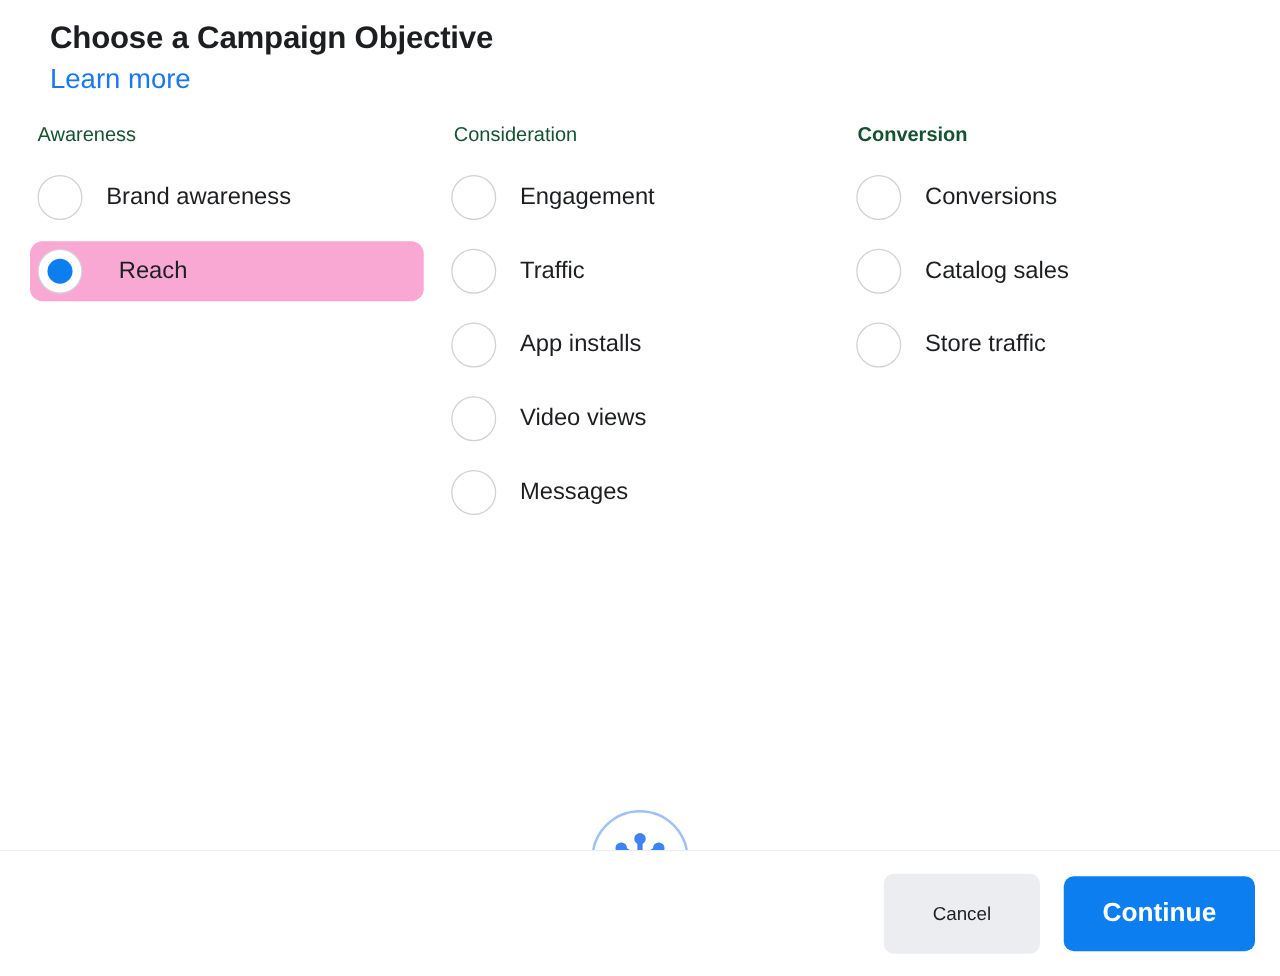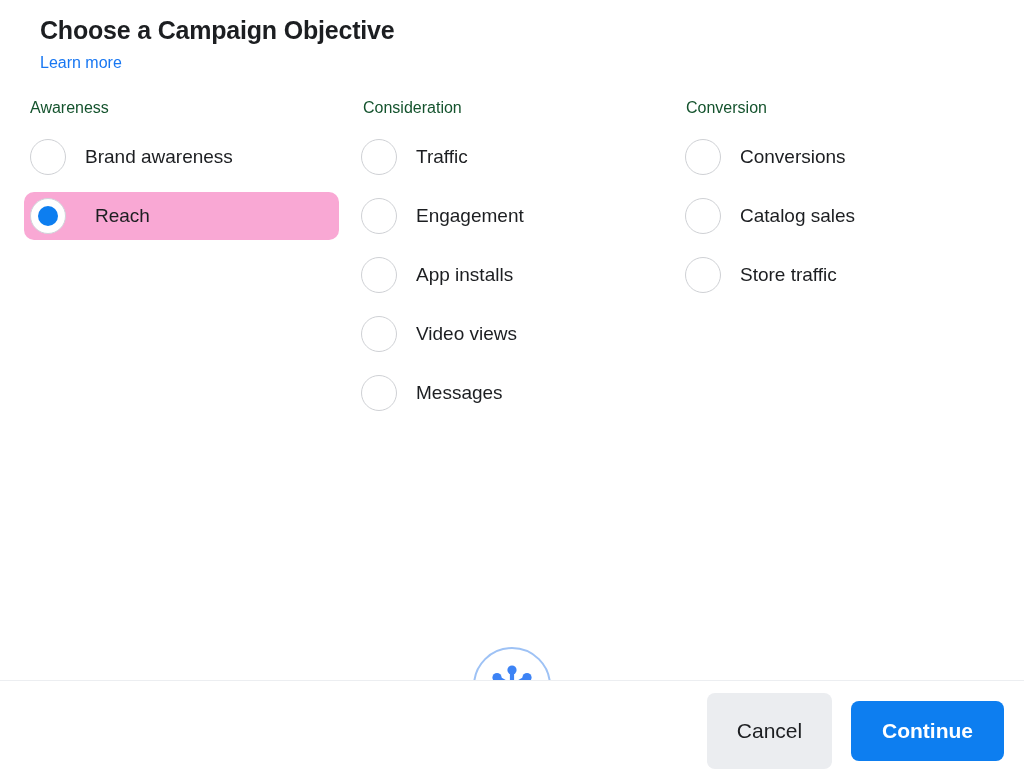--- a/index.html
+++ b/index.html
@@ -37,21 +37,21 @@
     font-weight: bold;
     color: #1c1e21;
     line-height: 32px;
     letter-spacing: -0.2px;
     margin: 0;
     padding: 0;
   }
   .learn-more {
     display: inline-block;
     margin-top: 6px;
-    font-size: 16px;
+    font-size: 22px;
     line-height: 22px;
     color: #1877f2;
     text-decoration: none;
     cursor: pointer;
   }
 
   
   .dialog-body {
     flex: 1 1 auto;
     position: relative;
@@ -73,21 +73,21 @@
 
   .column-heading {
     font-size: 16px;
     line-height: 20px;
     color: #14532d;
     padding-left: 6px;
     margin-bottom: 15px;
     font-weight: normal;
   }
   .column-consideration .column-heading { padding-left: 8px; }
-  .column-conversion .column-heading { padding-left: 7px; }
+  .column-conversion .column-heading { padding-left: 7px; font-weight: bold; }
 
   .option-list {
     list-style: none;
     margin: 0;
     padding: 0;
   }
 
   .option {
     display: flex;
     align-items: center;
@@ -174,24 +174,24 @@
     border-radius: 8px;
     font-family: "Liberation Sans", sans-serif;
     cursor: pointer;
     outline: none;
     display: inline-flex;
     align-items: center;
     justify-content: center;
   }
   .btn-cancel {
     width: 125px;
-    height: 76px;
+    height: 64px;
     background: #ebedf0;
     color: #1c1e21;
-    font-size: 21px;
+    font-size: 15px;
     font-weight: normal;
     margin-right: 19px;
   }
   .btn-continue {
     width: 153px;
     height: 60px;
     background: #0d7ef0;
     color: #ffffff;
     font-size: 21px;
     font-weight: bold;
@@ -229,27 +229,27 @@
         </ul>
       </div>
 
       <div class="column column-consideration">
         <div class="column-heading">Consideration</div>
         <ul class="option-list">
           <li class="option">
             <span class="radio">
               
             </span>
+            <span class="option-label">Engagement</span>
+          </li>
+          <li class="option">
+            <span class="radio">
+              
+            </span>
             <span class="option-label">Traffic</span>
-          </li>
-          <li class="option">
-            <span class="radio">
-              
-            </span>
-            <span class="option-label">Engagement</span>
           </li>
           <li class="option">
             <span class="radio">
               
             </span>
             <span class="option-label">App installs</span>
           </li>
           <li class="option">
             <span class="radio">
               

